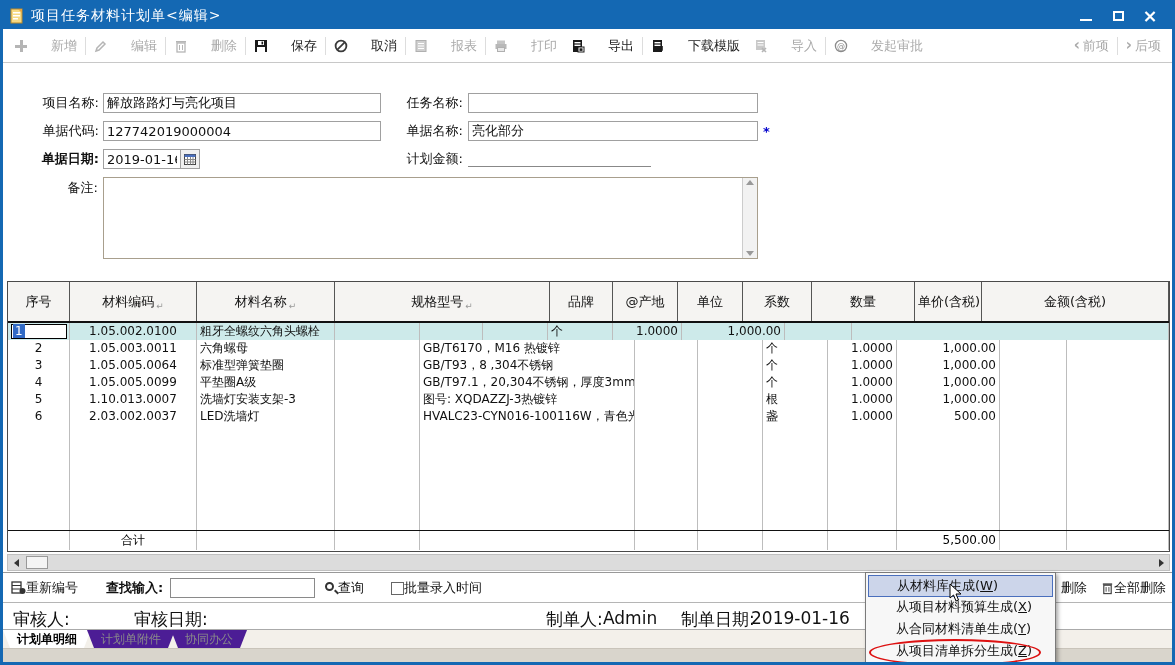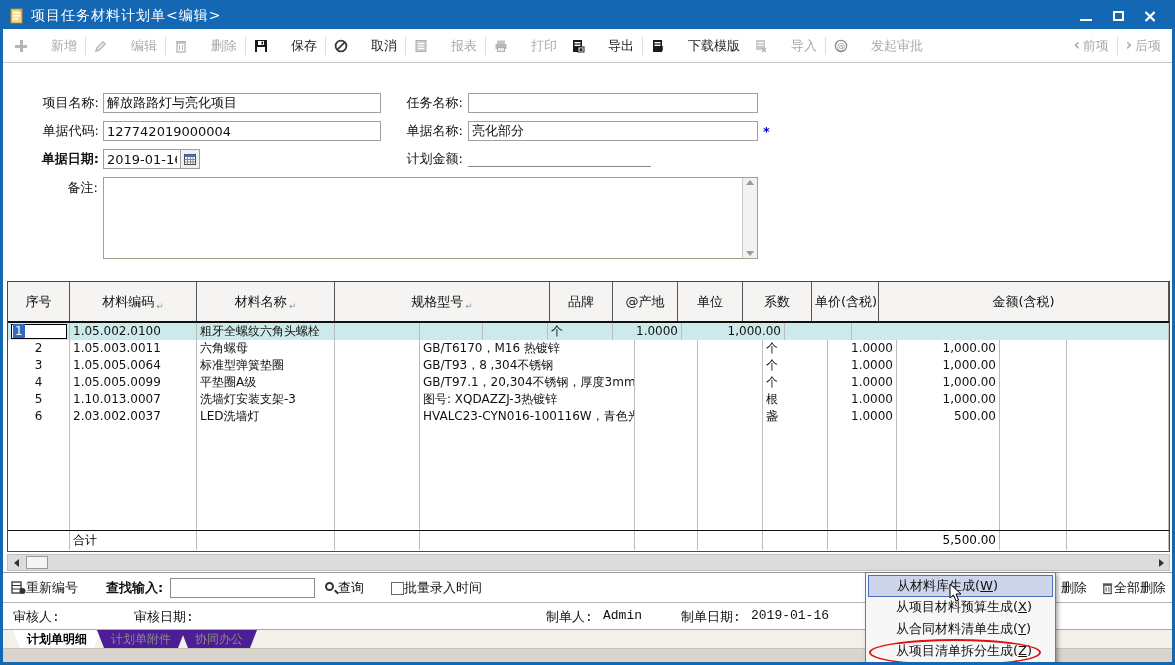--- a/index.html
+++ b/index.html
@@ -52,21 +52,21 @@
   .ghead .gcell { height:39px; line-height:39px; text-align:center; border-right:1px solid #555;
                   font-size:13px; color:#111; position:relative; }
   .gcell { padding:0 3px; overflow:hidden; white-space:nowrap; }
   .gbody .gcell { height:17px; line-height:17px; border-right:1px solid #bdbdbd; color:#111; }
   .gbody { height:17px; }
   .gbody.sel { background:#cdeaea; }
   .gfiller { flex:1 1 auto; display:flex; }
   .gfiller .gcell { border-right:1px solid #bdbdbd; height:auto; }
   .gtotal { height:21px; border-top:1px solid #111; }
   .gtotal .gcell { height:19px; line-height:19px; border-right:1px solid #bdbdbd; font-size:12px; }
-  .c0{width:62px;} .c1{width:127px;} .c2{width:138px;} .c3{width:85px;} .c4{width:215px;}
+  .c0{width:62px;} .c1{width:127px;text-align:center;} .c2{width:138px;} .c3{width:85px;} .c4{width:215px;}
   .c5{width:63px;} .c6{width:65px;} .c7{width:65px;} .c8{width:69px;} .c9{width:103px;}
   .c10{width:67px;} .c11{flex:1;}
   .tr { text-align:right; } .tc { text-align:center; }
   .red { color:#cc0000; }
   .sortg { color:#999; font-size:9px; position:relative; top:3px; margin-left:2px; }
   .seq-edit { display:block; width:56px; height:15px; margin-top:1px; background:#fff; border:1px solid #000; line-height:13px; padding-left:1px; }
   .seq-edit b { background:#316ac5; color:#fff; font-weight:normal; padding:0 2px; }
 
   
   .hscroll { position:absolute; top:551px; left:4px; width:1163px; height:17px; background:#dcdcdc;
@@ -83,25 +83,25 @@
   .botbar .item { position:absolute; top:0; height:30px; display:flex; align-items:center; color:#111; cursor:pointer; }
   .blue { color:#0000cc; }
   .findbox { position:absolute; top:5px; left:167px; width:145px; height:20px; border:1px solid #8a8a8a; padding:0 3px; font-size:13px; }
   .cbx { width:13px; height:13px; border:1px solid #666; background:#fff; display:inline-block; }
   .mag { width:13px; height:13px; position:relative; display:inline-block; }
   .mag i { position:absolute; left:0; top:0; width:9px; height:9px; border:2px solid #333; border-radius:50%; }
   .mag b { position:absolute; left:9px; top:9px; width:5px; height:2px; background:#333; transform:rotate(45deg); }
 
   
   .statusrow { position:absolute; top:600px; left:0; right:0; height:27px; background:#fff; border-bottom:1px solid #aaa; }
-  .statusrow span { position:absolute; top:5px; font-size:13px; color:#111; white-space:nowrap;font-family:Liberation Mono, monospace; }
+  .statusrow span { position:absolute; top:5px; font-size:17px; color:#111; white-space:nowrap; }
 
   
   .tabsrow { position:absolute; top:627px; left:0; right:0; height:19px; background:#f3f0ea;
-             border-bottom:1px solid #c9c4ba; display:flex; align-items:stretch; padding-left:10px; }
+             border-bottom:1px solid #c9c4ba; display:flex; align-items:stretch; }
   .tab { padding:0 14px; line-height:18px; font-size:12px; color:#8a8a8a; cursor:pointer;
          clip-path:polygon(0 0,100% 0,calc(100% - 7px) 100%,7px 100%); background:#4c1d95;
          filter:drop-shadow(0 0 1px #9a9a9a); margin-right:-4px; }
   .tab.active { background:#fff; color:#000; font-weight:bold; }
   .bottomstrip { position:absolute; top:646px; left:0; right:0; bottom:0; background:#d9d5cc; }
 
   
   .ctxmenu { position:absolute; top:569px; left:862px; width:191px; height:93px; background:#f7f7f7;
              border:1px solid #7a7a7a; box-shadow:2px 2px 4px rgba(0,0,0,.35); z-index:10; padding-top:2px; overflow:hidden; }
   .mitem { height:22px; line-height:20px; padding-left:30px; font-size:13px; color:#111; white-space:nowrap; cursor:pointer; }
@@ -287,20 +287,21 @@
   <div class="grid">
     <div class="grow ghead">
       <div class="gcell c0"><span>序号</span></div>
       <div class="gcell c1"><span>材料编码</span><span class="sortg">↵</span></div>
       <div class="gcell c2"><span>材料名称</span><span class="sortg">↵</span></div>
       <div class="gcell c4"><span>规格型号</span><span class="sortg">↵</span></div>
       <div class="gcell c5"><span>品牌</span></div>
       <div class="gcell c6"><span>@产地</span></div>
       <div class="gcell c7 red"><span>单位</span></div>
       <div class="gcell c8"><span>系数</span></div>
+      <div class="gcell c9 red"><span>数量</span></div>
       <div class="gcell c10 red"><span>单价(含税)</span></div>
       <div class="gcell c11"><span>金额(含税)</span></div>
     </div>
 
     <div class="grow gbody sel">
       <div class="gcell c0">
           <span class="seq-edit"><b>1</b></span>
         </div>
       <div class="gcell c1">1.05.002.0100</div>
       <div class="gcell c2">粗牙全螺纹六角头螺栓</div>

